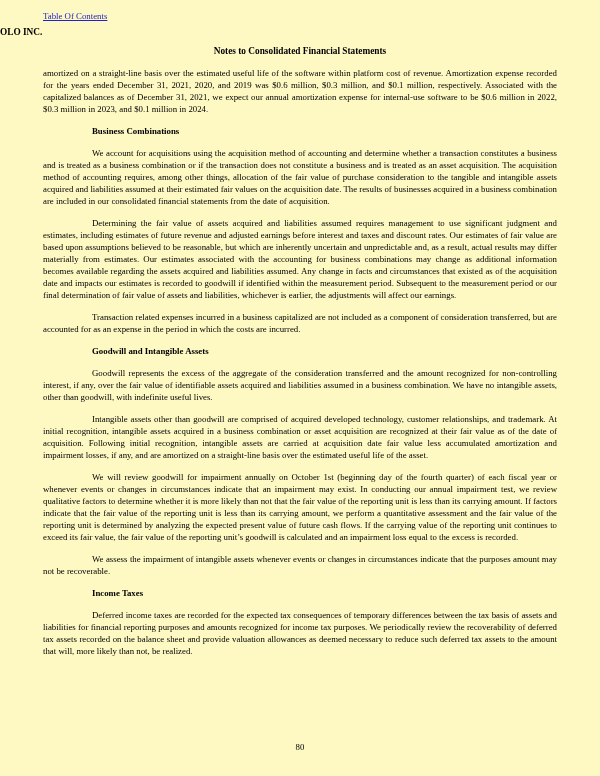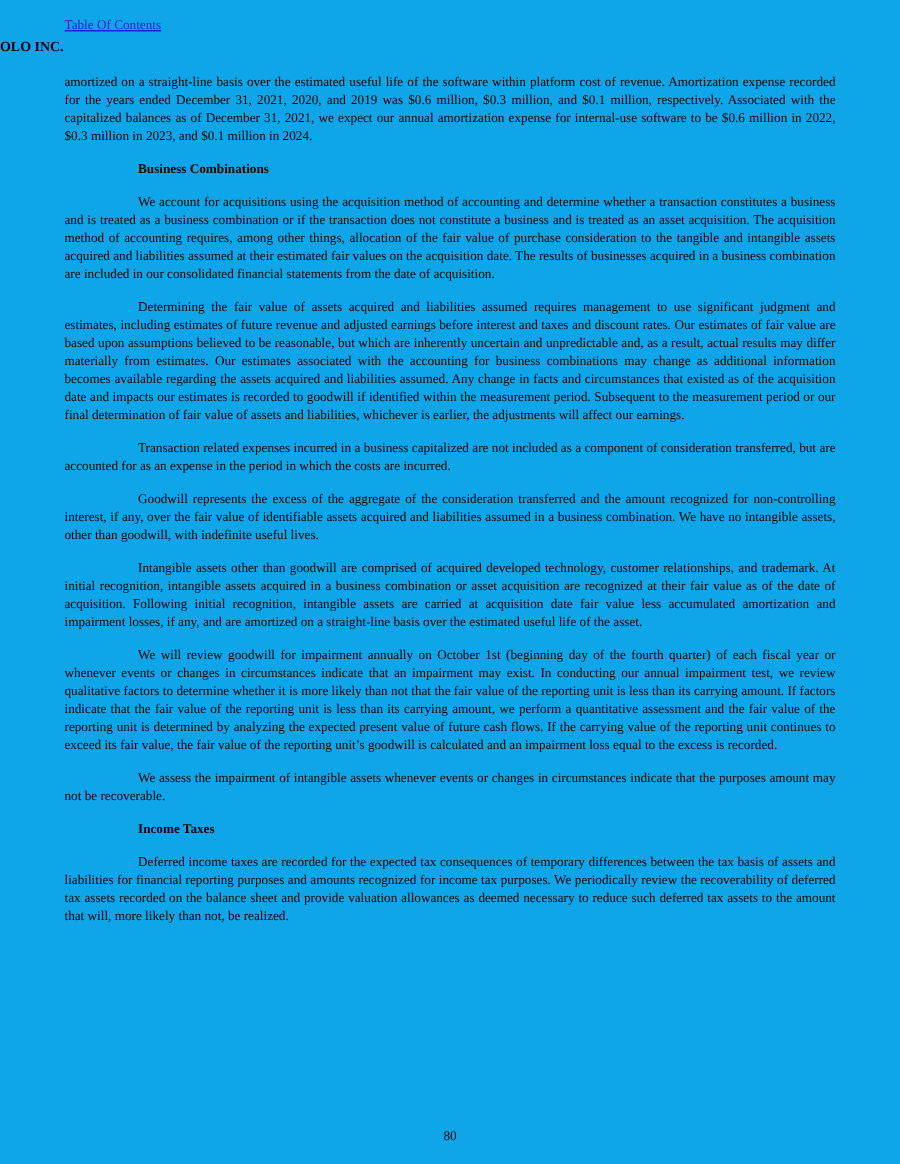--- a/index.html
+++ b/index.html
@@ -4,21 +4,21 @@
 <style>
   html, body {
     margin: 0;
     padding: 0;
     background: #ffffff;
   }
   .page {
     position: relative;
     width: 600px;
     height: 776px;
-    background: #0ea5e9;
+    background: #fef9c3;
     color: #000000;
     font-family: "Liberation Serif", "DejaVu Serif", serif;
     font-size: 8.8px;
     overflow: hidden;
     box-sizing: border-box;
   }
   .toc-link {
     display: inline-block;
     margin: 10px 0 0 43px;
     color: #2222cc;
@@ -53,49 +53,51 @@
     text-indent: 0;
   }
   .section-heading {
     margin: 10px 0 0 49px;
     font-weight: bold;
     font-size: 8.8px;
     line-height: 12px;
   }
   .page-number {
     position: absolute;
-    bottom: 13px;
+    bottom: 23px;
     left: 0;
     right: 0;
     text-align: center;
     line-height: 12px;
   }
 </style>
 </head>
 <body>
 
 <div class="page">
 
   <a href="#" class="toc-link">Table Of Contents</a>
 
   <div class="doc-title">OLO INC.</div>
 
+  <div class="doc-subtitle">Notes to Consolidated Financial Statements</div>
 
   <div class="body-text">
 
     <p class="para no-indent">amortized on a straight-line basis over the estimated useful life of the software within platform cost of revenue. Amortization expense recorded for the years ended December 31, 2021, 2020, and 2019 was $0.6 million, $0.3 million, and $0.1 million, respectively. Associated with the capitalized balances as of December 31, 2021, we expect our annual amortization expense for internal-use software to be $0.6 million in 2022, $0.3 million in 2023, and $0.1 million in 2024.</p>
 
     <h3 class="section-heading">Business Combinations</h3>
 
     <p class="para">We account for acquisitions using the acquisition method of accounting and determine whether a transaction constitutes a business and is treated as a business combination or if the transaction does not constitute a business and is treated as an asset acquisition. The acquisition method of accounting requires, among other things, allocation of the fair value of purchase consideration to the tangible and intangible assets acquired and liabilities assumed at their estimated fair values on the acquisition date. The results of businesses acquired in a business combination are included in our consolidated financial statements from the date of acquisition.</p>
 
     <p class="para">Determining the fair value of assets acquired and liabilities assumed requires management to use significant judgment and estimates, including estimates of future revenue and adjusted earnings before interest and taxes and discount rates. Our estimates of fair value are based upon assumptions believed to be reasonable, but which are inherently uncertain and unpredictable and, as a result, actual results may differ materially from estimates. Our estimates associated with the accounting for business combinations may change as additional information becomes available regarding the assets acquired and liabilities assumed. Any change in facts and circumstances that existed as of the acquisition date and impacts our estimates is recorded to goodwill if identified within the measurement period. Subsequent to the measurement period or our final determination of fair value of assets and liabilities, whichever is earlier, the adjustments will affect our earnings.</p>
 
     <p class="para">Transaction related expenses incurred in a business capitalized are not included as a component of consideration transferred, but are accounted for as an expense in the period in which the costs are incurred.</p>
 
+    <h3 class="section-heading">Goodwill and Intangible Assets</h3>
 
     <p class="para">Goodwill represents the excess of the aggregate of the consideration transferred and the amount recognized for non-controlling interest, if any, over the fair value of identifiable assets acquired and liabilities assumed in a business combination. We have no intangible assets, other than goodwill, with indefinite useful lives.</p>
 
     <p class="para">Intangible assets other than goodwill are comprised of acquired developed technology, customer relationships, and trademark. At initial recognition, intangible assets acquired in a business combination or asset acquisition are recognized at their fair value as of the date of acquisition. Following initial recognition, intangible assets are carried at acquisition date fair value less accumulated amortization and impairment losses, if any, and are amortized on a straight-line basis over the estimated useful life of the asset.</p>
 
     <p class="para">We will review goodwill for impairment annually on October 1st (beginning day of the fourth quarter) of each fiscal year or whenever events or changes in circumstances indicate that an impairment may exist. In conducting our annual impairment test, we review qualitative factors to determine whether it is more likely than not that the fair value of the reporting unit is less than its carrying amount. If factors indicate that the fair value of the reporting unit is less than its carrying amount, we perform a quantitative assessment and the fair value of the reporting unit is determined by analyzing the expected present value of future cash flows. If the carrying value of the reporting unit continues to exceed its fair value, the fair value of the reporting unit’s goodwill is calculated and an impairment loss equal to the excess is recorded.</p>
 
     <p class="para">We assess the impairment of intangible assets whenever events or changes in circumstances indicate that the purposes amount may not be recoverable.</p>
 
     <h3 class="section-heading">Income Taxes</h3>

